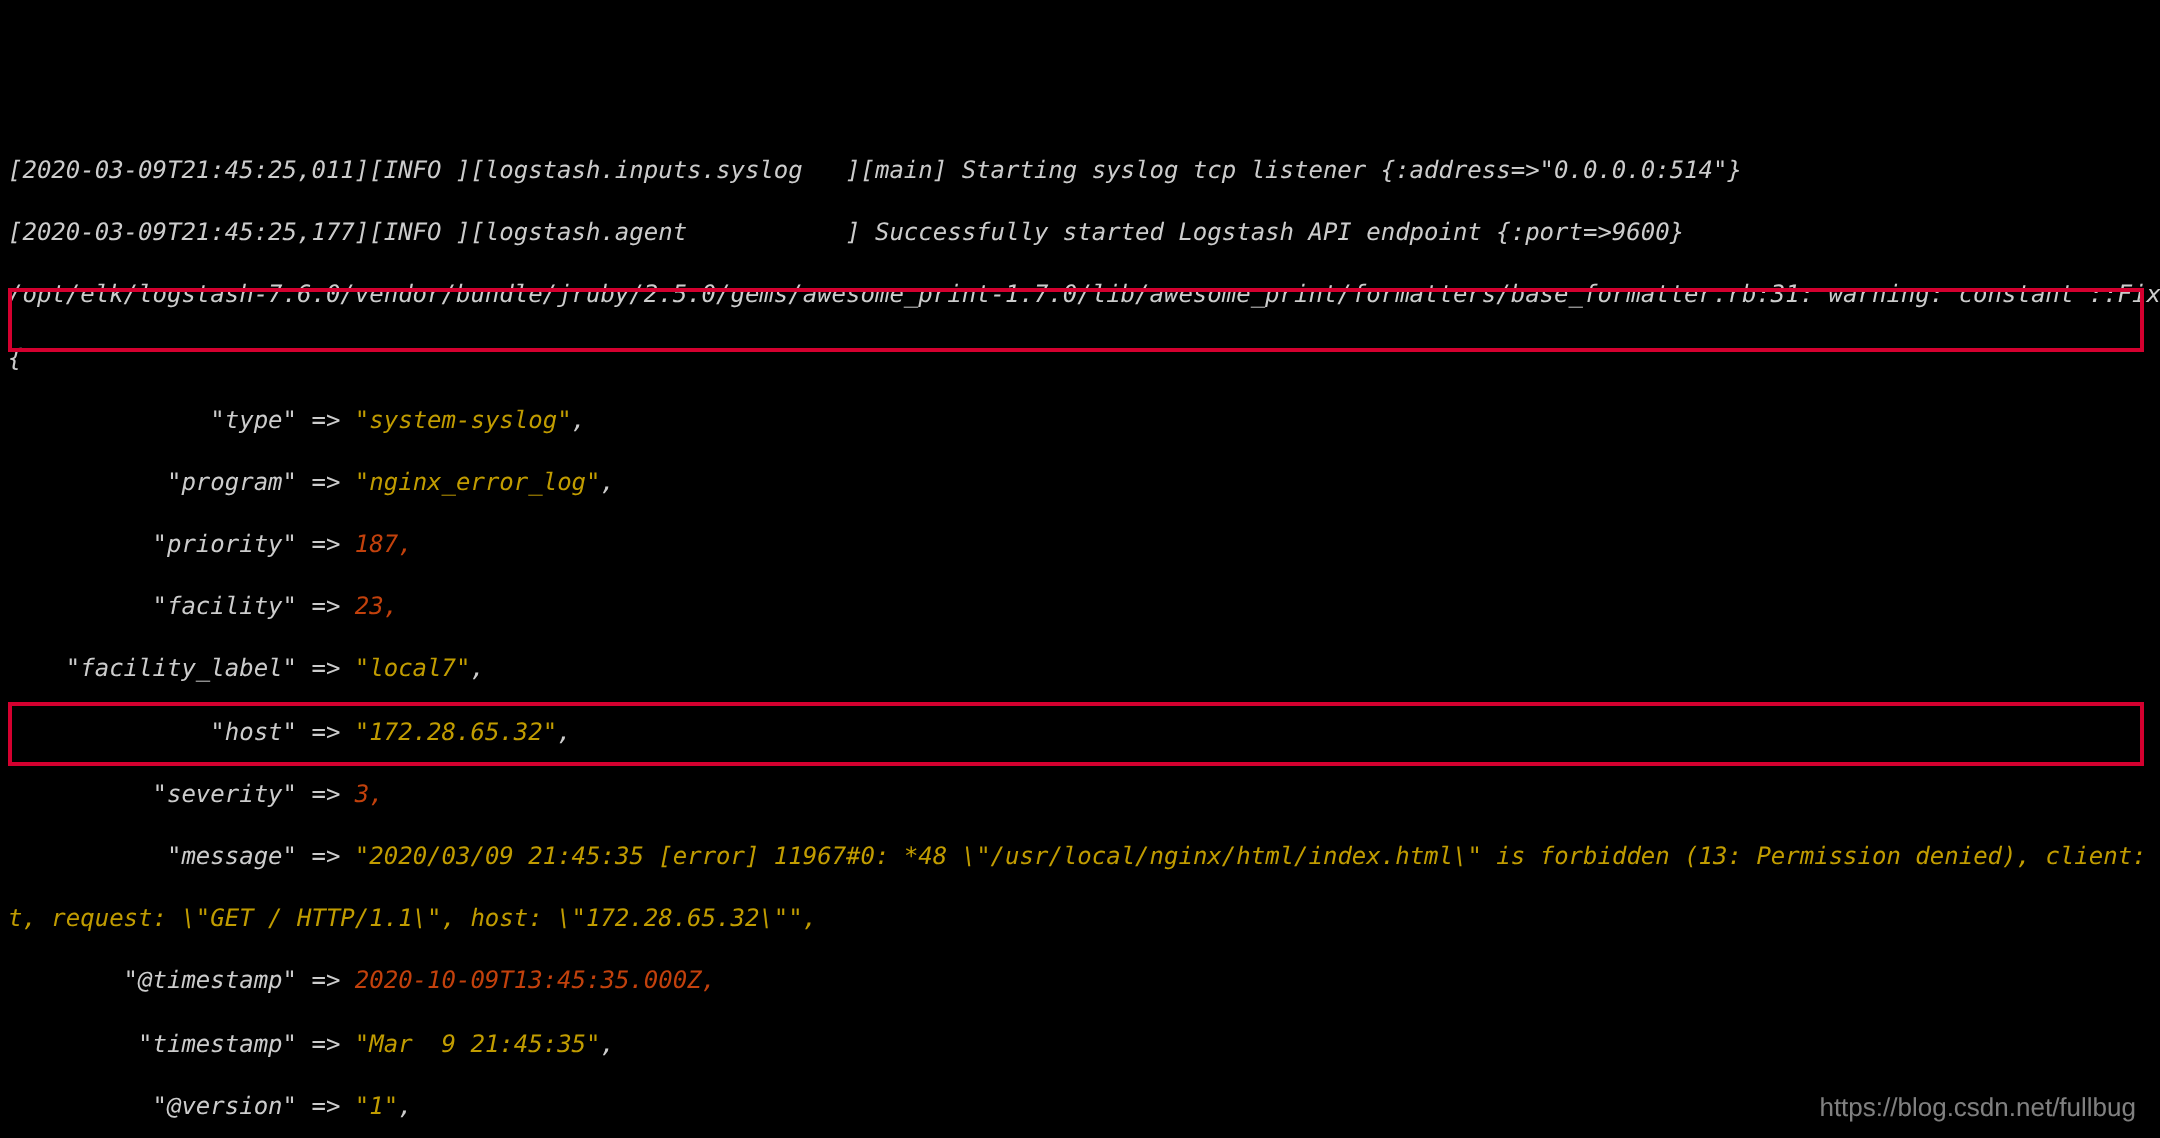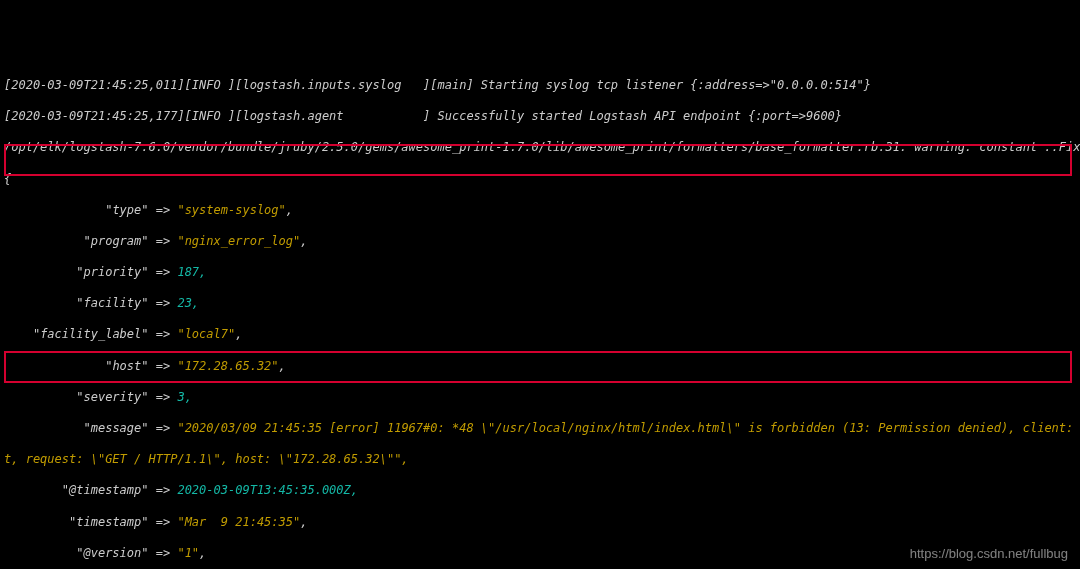--- a/index.html
+++ b/index.html
@@ -16,21 +16,21 @@
       position: relative;
     }
     .terminal {
       padding: 0 4px;
       position: relative;
     }
     .line { white-space: pre; font-style: italic; }
     .str { color: #c19c00; }
     .punct { color: #ccc; }
     .key { color: #ccc; }
-    .num { color: #14b8a6; text-align: right; }
+    .num { color: #c2410c; text-align: right; }
     .highlight-box1 {
       position: absolute;
       border: 2px solid #d4002f;
       left: 4px;
       top: 144px;
       width: 1068px;
       height: 32px;
       pointer-events: none;
     }
     .highlight-box2 {
@@ -65,21 +65,21 @@
 <div class="line">{</div>
 <div class="line"><span>              </span><span class="key">"type"</span><span class="punct"> =&gt; </span><span class="str">"system-syslog"</span><span class="punct">,</span></div>
 <div class="line"><span>           </span><span class="key">"program"</span><span class="punct"> =&gt; </span><span class="str">"nginx_error_log"</span><span class="punct">,</span></div>
 <div class="line"><span>          </span><span class="key">"priority"</span><span class="punct"> =&gt; </span><span class="num">187,</span></div>
 <div class="line"><span>          </span><span class="key">"facility"</span><span class="punct"> =&gt; </span><span class="num">23,</span></div>
 <div class="line"><span>    </span><span class="key">"facility_label"</span><span class="punct"> =&gt; </span><span class="str">"local7"</span><span class="punct">,</span></div>
 <div class="line"><span>              </span><span class="key">"host"</span><span class="punct"> =&gt; </span><span class="str">"172.28.65.32"</span><span class="punct">,</span></div>
 <div class="line"><span>          </span><span class="key">"severity"</span><span class="punct"> =&gt; </span><span class="num">3,</span></div>
 <div class="line"><span>           </span><span class="key">"message"</span><span class="punct"> =&gt; </span><span class="str">"2020/03/09 21:45:35 [error] 11967#0: *48 \"/usr/local/nginx/html/index.html\" is forbidden (13: Permission denied), client: 172.28.64.42, server: localhos</span></div>
 <div class="line"><span class="str">t, request: \"GET / HTTP/1.1\", host: \"172.28.65.32\"",</span></div>
-<div class="line"><span>        </span><span class="key">"@timestamp"</span><span class="punct"> =&gt; </span><span class="num">2020-03-09T13:45:35.000Z,</span></div>
+<div class="line"><span>        </span><span class="key">"@timestamp"</span><span class="punct"> =&gt; </span><span class="num">2020-10-09T13:45:35.000Z,</span></div>
 <div class="line"><span>         </span><span class="key">"timestamp"</span><span class="punct"> =&gt; </span><span class="str">"Mar  9 21:45:35"</span><span class="punct">,</span></div>
 <div class="line"><span>          </span><span class="key">"@version"</span><span class="punct"> =&gt; </span><span class="str">"1"</span><span class="punct">,</span></div>
 
 
 
 
 
 
 
 

